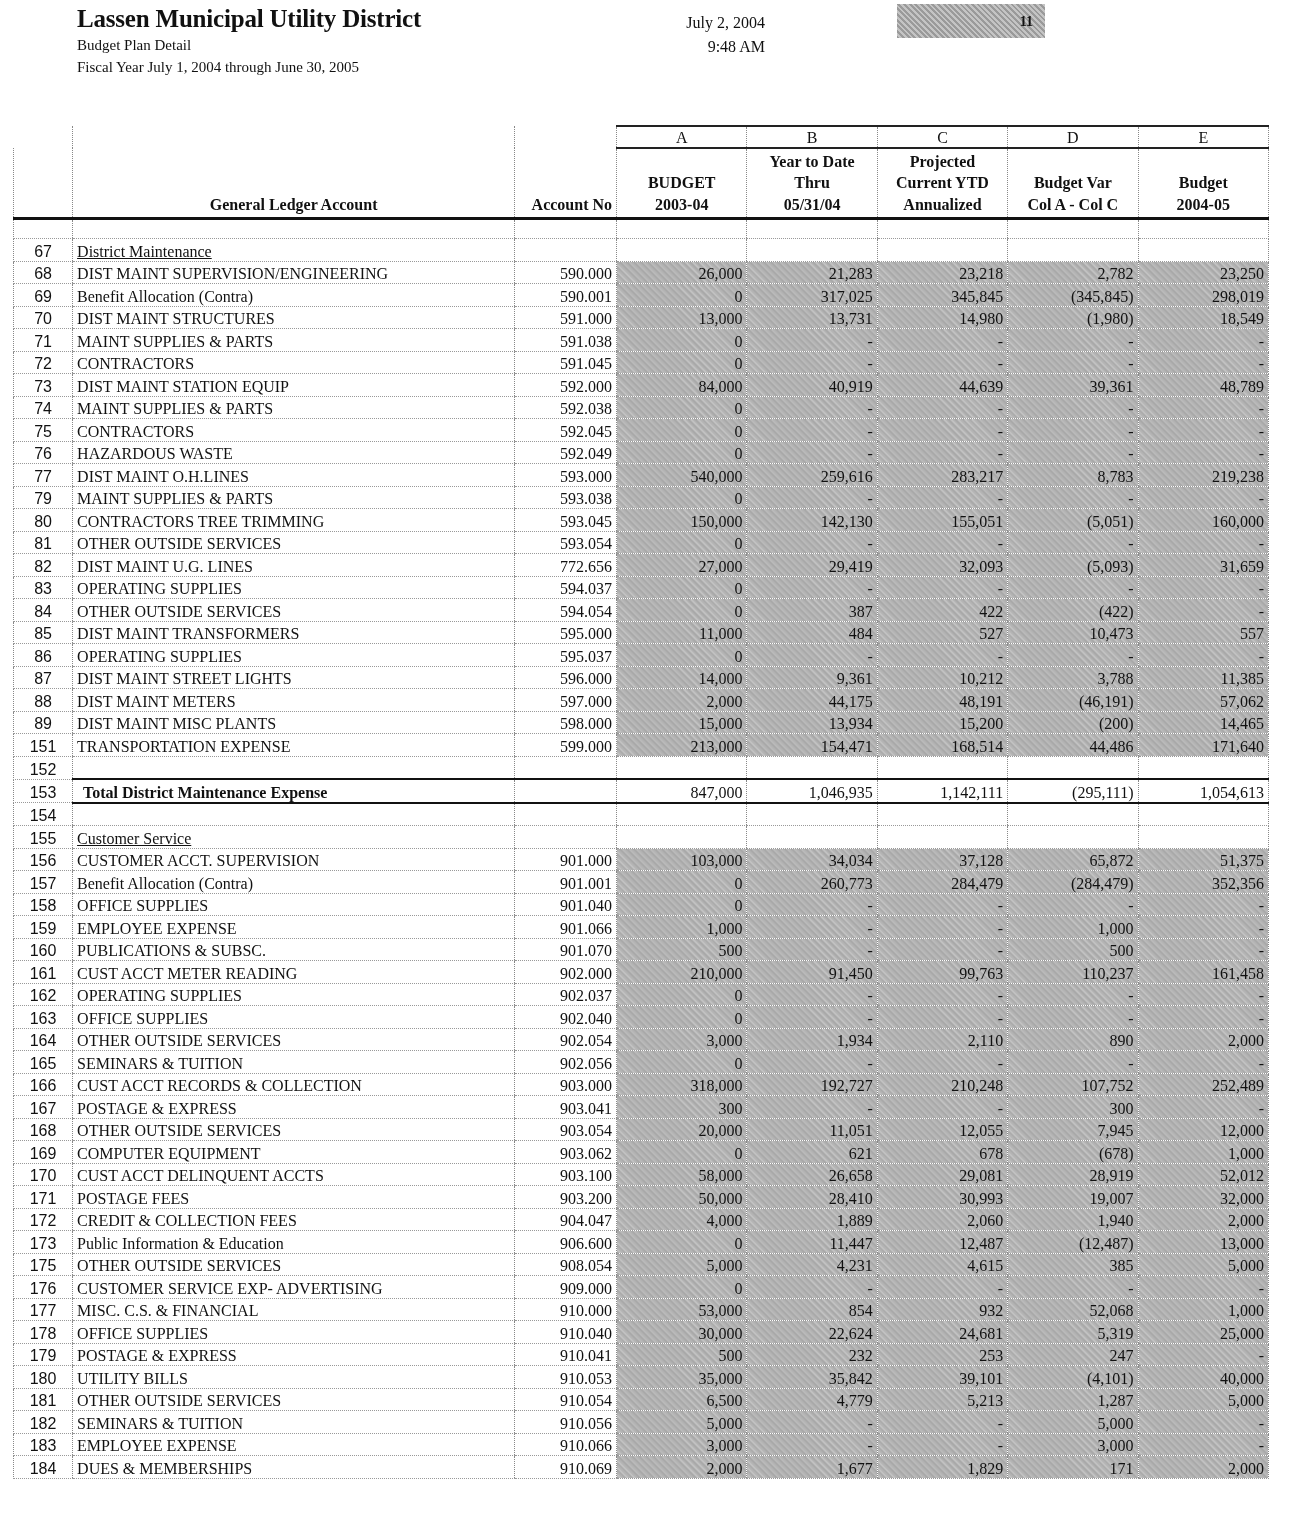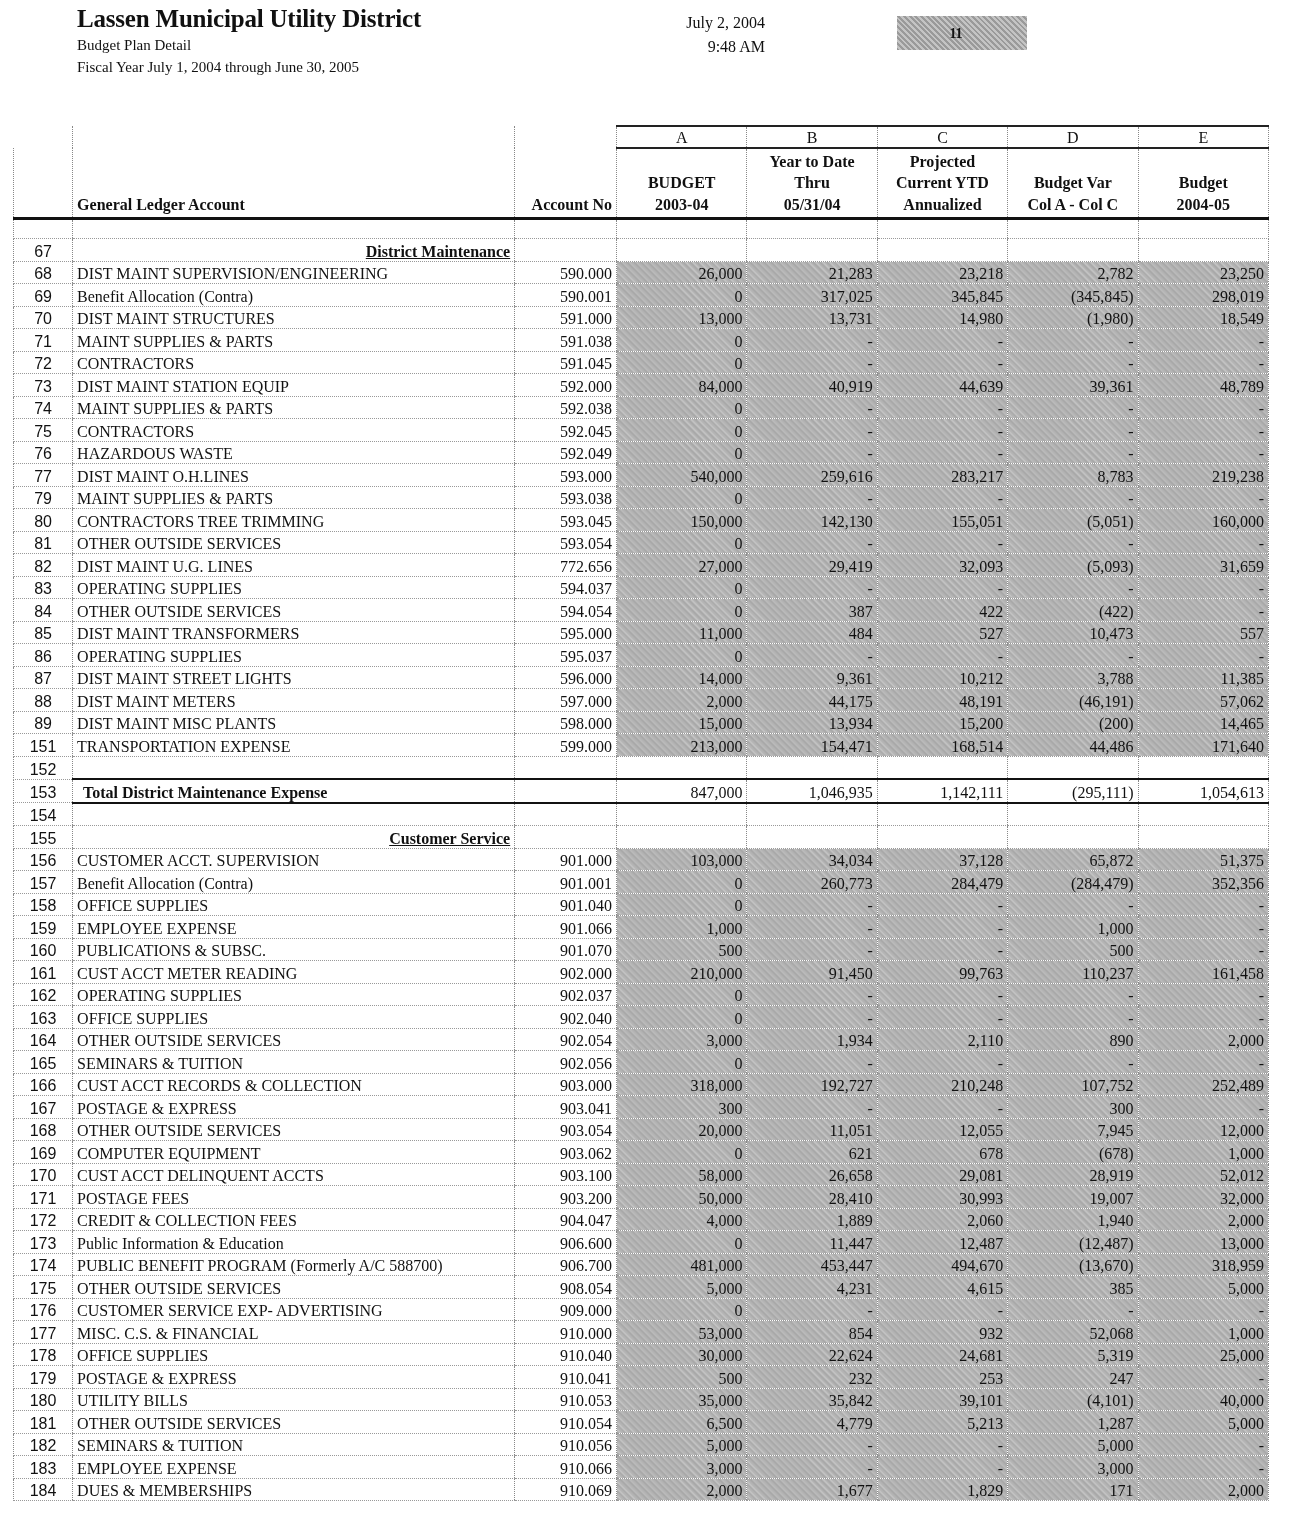--- a/index.html
+++ b/index.html
@@ -1,40 +1,40 @@
 <!DOCTYPE html>
 <html><head>
 <meta charset="utf-8">
 <style>
   html, body { margin: 0; padding: 0; background: #ffffff; }
   body { width: 1293px; height: 1523px; position: relative; overflow: hidden;
          font-family: "Liberation Serif", "DejaVu Serif", serif; color: #111; }
   .hdr-title { position: absolute; left: 77px; top: 5px; font-size: 25px; font-weight: bold; letter-spacing: -0.2px; }
   .hdr-sub { position: absolute; left: 77px; font-size: 15px; }
   .hdr-date { position: absolute; left: 640px; width: 125px; text-align: right; font-size: 16px; }
-  .page-box { position: absolute; left: 897px; top: 4px; width: 130px; height: 34px;
+  .page-box { position: absolute; left: 897px; top: 4px; width: 148px; height: 34px;
               background: repeating-linear-gradient(45deg,#9a9a9a 0 2px,#c4c4c4 2px 4px);
-              text-align: center; font-size: 14px; font-weight: bold; box-sizing: border-box; padding: 10px 12px 0 0; margin-top: 12px; }
+              text-align: right; font-size: 14px; font-weight: bold; box-sizing: border-box; padding: 10px 12px 0 0; }
 
   table.sheet { position: absolute; left: 13px; top: 125px; border-collapse: collapse; table-layout: fixed; width: 1256px; }
   table.sheet td { padding: 0 4px; font-size: 16px; white-space: nowrap; overflow: hidden;
                    border-left: 1px dotted #888; border-bottom: 1px dotted #999; height: 21.5px; line-height: 19px; vertical-align: bottom; }
   col.c-num { width: 58px; } col.c-name { width: 434px; } col.c-acct { width: 100px; }
   col.c-val { width: 128px; }
   td.rn { font-family: "Liberation Sans", "DejaVu Sans", sans-serif; font-size: 15px; text-align: center; }
   td.acct { text-align: right; }
   td.v { text-align: right; }
   td.shade { background: repeating-linear-gradient(45deg,#a8a8a8 0 2px,#c6c6c6 2px 3px,#b4b4b4 3px 5px); }
   tr.letters td { height: 20px; text-align: center; border-top: 2px solid #222; border-bottom: 2px solid #222; }
   tr.letters td.blank { border-top: none; border-bottom: none; }
   tr.colhdr td { height: 66px; text-align: center; font-weight: bold; line-height: 21.5px; white-space: normal; vertical-align: bottom; padding-bottom: 2px; }
-  tr.colhdr td.lft { text-align: left; }
+  tr.colhdr td.lft { text-align: center; }
   tr.colhdr td.rt { text-align: right; }
   tr.thick td { border-bottom: 3px solid #111; }
-  tr.section td.name { font-weight: bold; text-decoration: underline; text-align: right; }
+  tr.section td.name { font-weight: normal; text-decoration: underline; }
   tr.total td { border-top: 2px solid #111; border-bottom: 2px solid #111; }
   tr.total td.name { font-weight: bold; padding-left: 10px; }
   tr.total td.rn { border-top: none; border-bottom: 1px dotted #999; }
   tr.spacer td { height: 18px; }
 </style>
 </head>
 <body>
 
 <div class="hdr-title">Lassen Municipal Utility District</div>
 <div class="hdr-sub" style="top:37px;">Budget Plan Detail</div>
@@ -529,30 +529,20 @@
         <td class="rn">173</td>
         <td class="name">Public Information &amp; Education</td>
         <td class="acct">906.600</td>
         <td class="v shade">0</td>
         <td class="v shade">11,447</td>
         <td class="v shade">12,487</td>
         <td class="v shade">(12,487)</td>
         <td class="v shade" style="border-right: 1px dotted rgb(136, 136, 136);">13,000</td>
       </tr>
       <tr>
-        <td class="rn">174</td>
-        <td class="name">PUBLIC BENEFIT PROGRAM (Formerly A/C 588700)</td>
-        <td class="acct">906.700</td>
-        <td class="v shade">481,000</td>
-        <td class="v shade">453,447</td>
-        <td class="v shade">494,670</td>
-        <td class="v shade">(13,670)</td>
-        <td class="v shade" style="border-right: 1px dotted rgb(136, 136, 136);">318,959</td>
-      </tr>
-      <tr>
         <td class="rn">175</td>
         <td class="name">OTHER OUTSIDE SERVICES</td>
         <td class="acct">908.054</td>
         <td class="v shade">5,000</td>
         <td class="v shade">4,231</td>
         <td class="v shade">4,615</td>
         <td class="v shade">385</td>
         <td class="v shade" style="border-right: 1px dotted rgb(136, 136, 136);">5,000</td>
       </tr>
       <tr>

